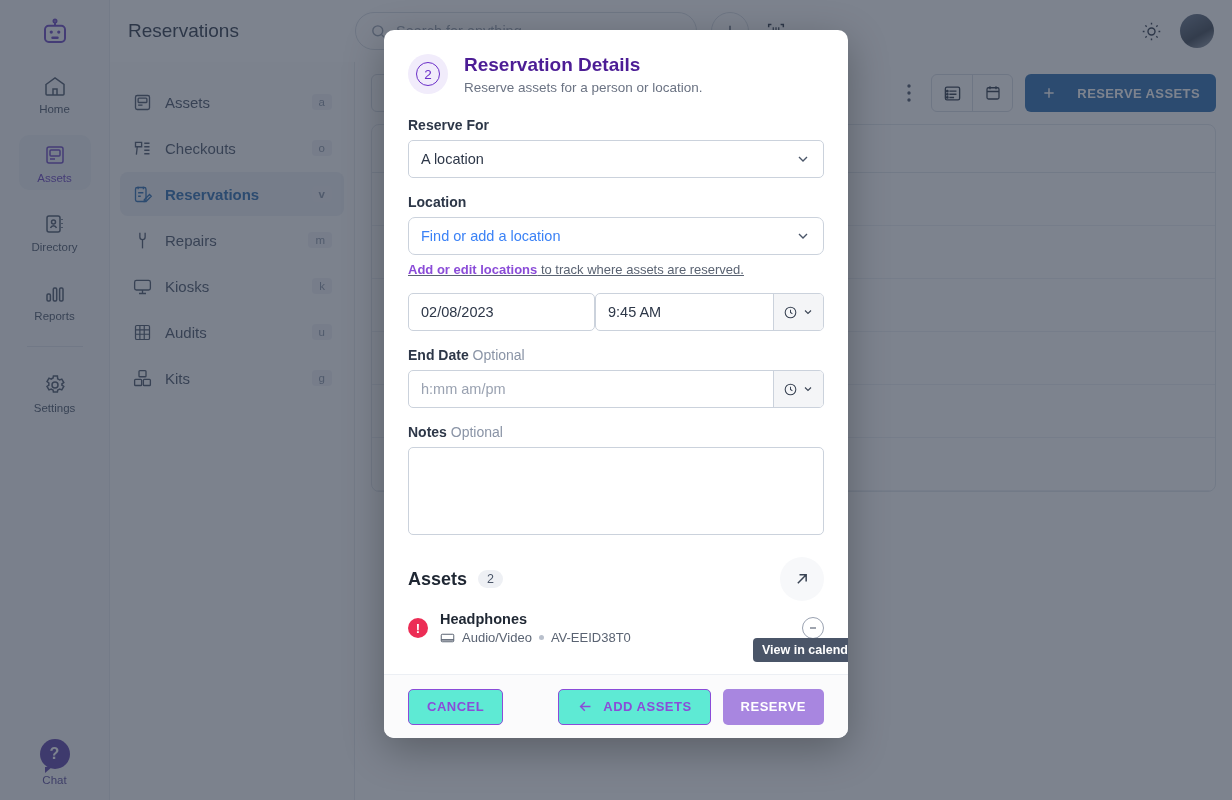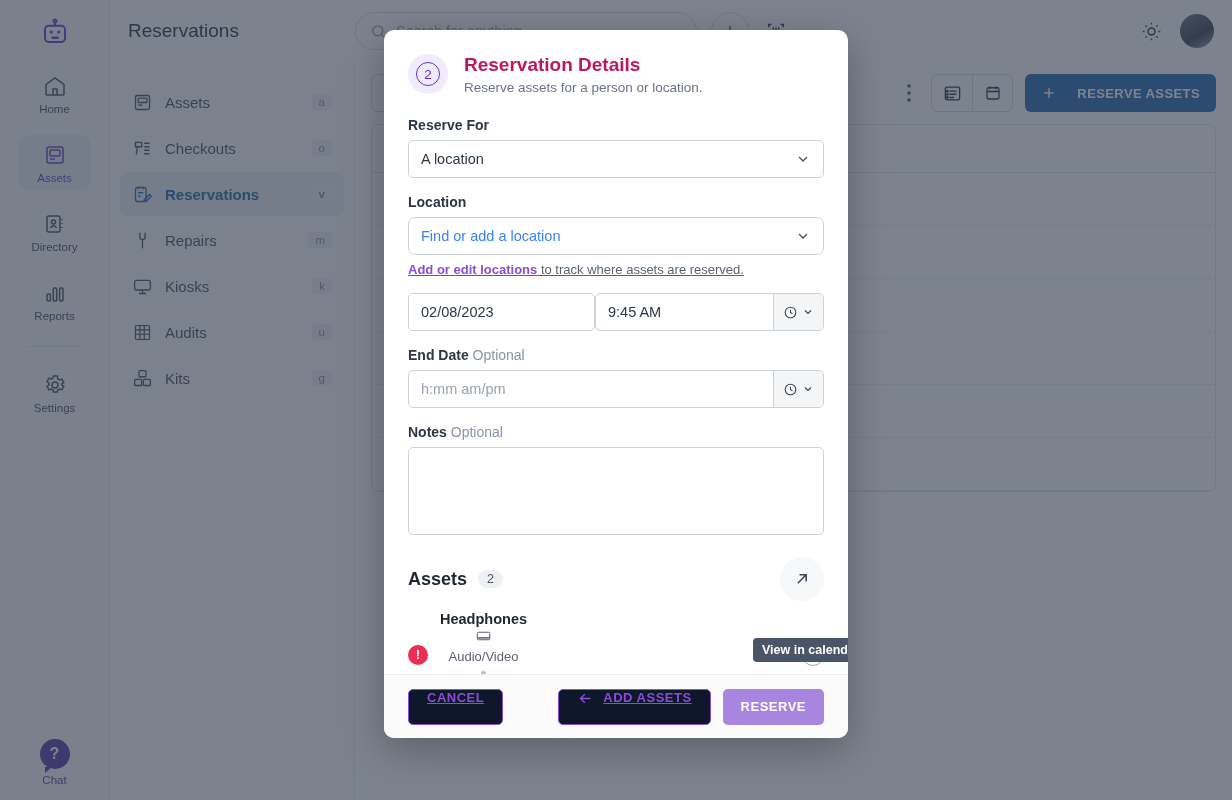--- a/index.html
+++ b/index.html
@@ -92,21 +92,21 @@
     background: #fff; border-radius: 10px; box-shadow: 0 12px 40px rgba(0,0,0,.28);
     display: flex; flex-direction: column; overflow: hidden;
   }
   .modal-body { flex: 1; overflow: hidden; padding: 24px 24px 0; position: relative; }
   .modal-head { display: flex; gap: 16px; align-items: flex-start; margin-bottom: 22px; }
   .step-badge {
     width: 40px; height: 40px; border-radius: 50%; background: #f1ecfb;
     display: flex; align-items: center; justify-content: center; flex: none;
   }
   .step-num { width: 24px; height: 24px; border-radius: 50%; border: 1.6px solid #6b2fc9; color: #6b2fc9; font-size: 13.5px; display: flex; align-items: center; justify-content: center; }
-  .modal-title { font-size: 19px; font-weight: 700; color: #be185d; margin-bottom: 4px; }
+  .modal-title { font-size: 19px; font-weight: 700; color: #4c1d95; margin-bottom: 4px; }
   .modal-sub { font-size: 13.5px; color: #6b7383; }
 
   .field { margin-bottom: 16px; }
   .flabel { font-size: 14px; font-weight: 700; color: #2d3748; margin-bottom: 7px; }
   .flabel .opt { font-weight: 400; color: #8a94a6; }
   .input {
     width: 100%; height: 38px; border: 1px solid #cbd2dc; border-radius: 5px;
     display: flex; align-items: center; padding: 0 12px; font-size: 14.5px; color: #2d3748; background: #fff;
   }
   .input.ph { color: #3b82f6; border-radius: 7px; }
@@ -122,34 +122,34 @@
   .notes { width: 100%; height: 88px; border: 1px solid #cbd2dc; border-radius: 5px; background: #fff; }
 
   .assets-head { display: flex; align-items: center; gap: 11px; margin-top: 22px; }
   .assets-title { font-size: 18px; font-weight: 700; color: #1f2733; }
   .count-pill { background: #eef0f4; color: #4a5568; border-radius: 11px; font-size: 12.5px; padding: 2px 9px; }
   .cal-btn { margin-left: auto; width: 44px; height: 44px; border-radius: 50%; background: #f7f8fa; display: flex; align-items: center; justify-content: center; color: #3a4454; }
 
   .asset-row { display: flex; align-items: center; gap: 12px; margin-top: 10px; }
   .alert-dot { width: 20px; height: 20px; border-radius: 50%; background: #ec2d55; color: #fff; font-size: 13px; font-weight: 700; display: flex; align-items: center; justify-content: center; flex: none; }
   .asset-name { font-size: 14.5px; color: #1f2733; font-weight: 600; }
-  .asset-meta { display: flex; align-items: center; gap: 7px; font-size: 13px; color: #5a6372; margin-top: 3px; flex-direction: column; }
+  .asset-meta { display: flex; align-items: center; gap: 7px; font-size: 13px; color: #5a6372; margin-top: 3px; }
   .dotsep { width: 5px; height: 5px; border-radius: 50%; background: #b9c0cc; }
   .minus-btn { margin-left: auto; width: 22px; height: 22px; border-radius: 50%; border: 1.5px solid #9aa2b1; display:flex; align-items:center; justify-content:center; color:#6b7383; }
 
   .tooltip {
     position: absolute; left: 369px; top: 608px; background: #4a5568; color: #fff;
     font-size: 12.5px; font-weight: 700; border-radius: 4px; padding: 5px 9px; white-space: nowrap; z-index: 5;
   }
 
   .modal-foot {
     height: 64px; background: #fbfbfc; border-top: 1px solid #eceff4;
     display: flex; align-items: center; padding: 0 24px; gap: 12px; flex: none;
   }
-  .btn-out { height: 36px; padding: 0 18px; border: 1.5px solid #8b4cd8; color: #8b4cd8; background: #0f172a; border-radius: 5px; font-size: 13px; font-weight: 700; letter-spacing: .5px; display: flex; align-items: flex-start; gap: 9px; text-decoration: underline; }
+  .btn-out { height: 36px; padding: 0 18px; border: 1.5px solid #8b4cd8; color: #8b4cd8; background: #5eead4; border-radius: 5px; font-size: 13px; font-weight: 700; letter-spacing: .5px; display: flex; align-items: center; gap: 9px; }
   .foot-spacer { flex: 1; }
   .btn-solid { height: 36px; padding: 0 18px; background: #a886e0; color: #fff; border-radius: 5px; font-size: 13px; font-weight: 700; letter-spacing: .5px; display: flex; align-items: center; }
   svg { display: block; }
 </style>
 </head>
 <body>
 
 <div id="app">
 
   <div class="bg-layer">

